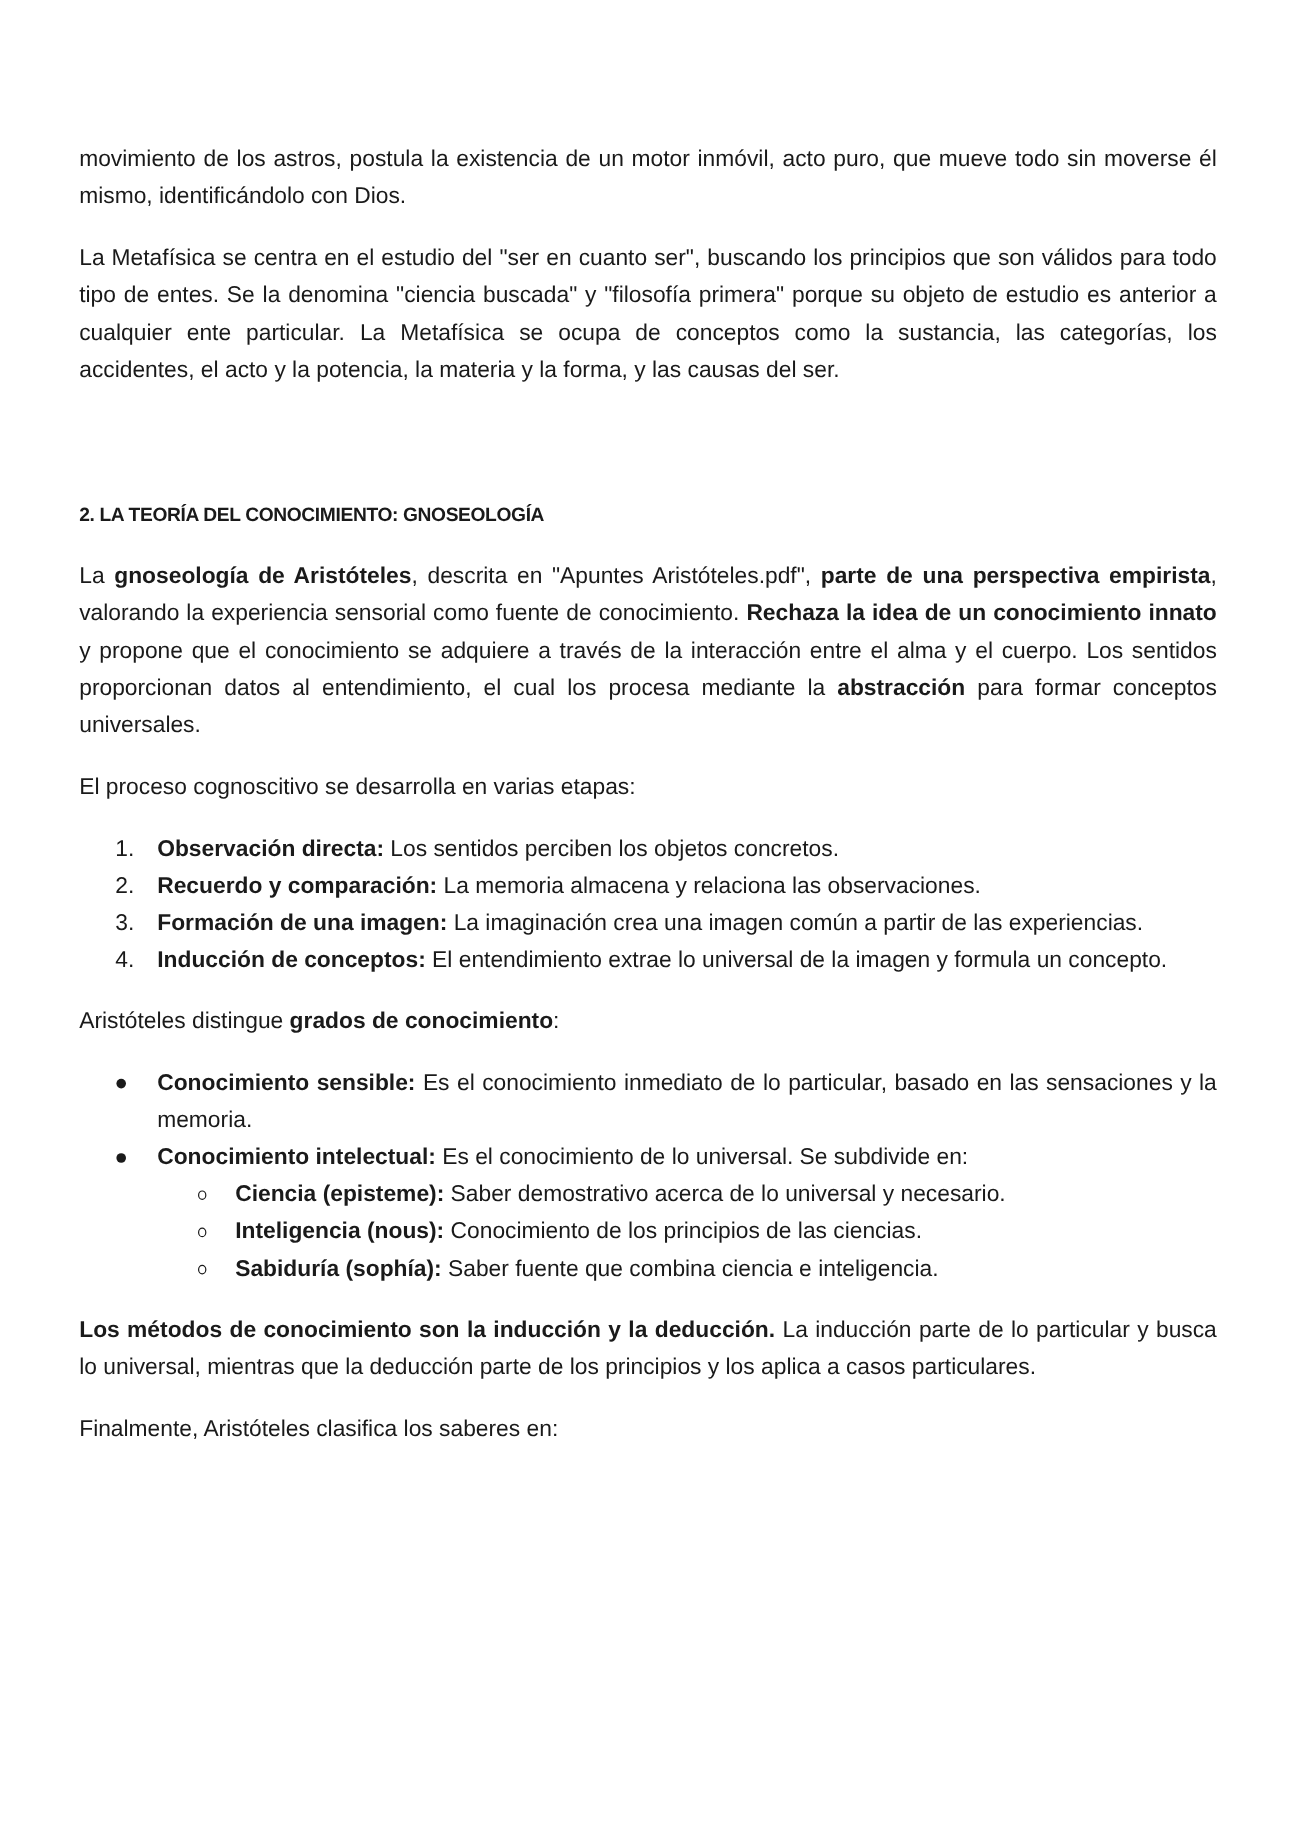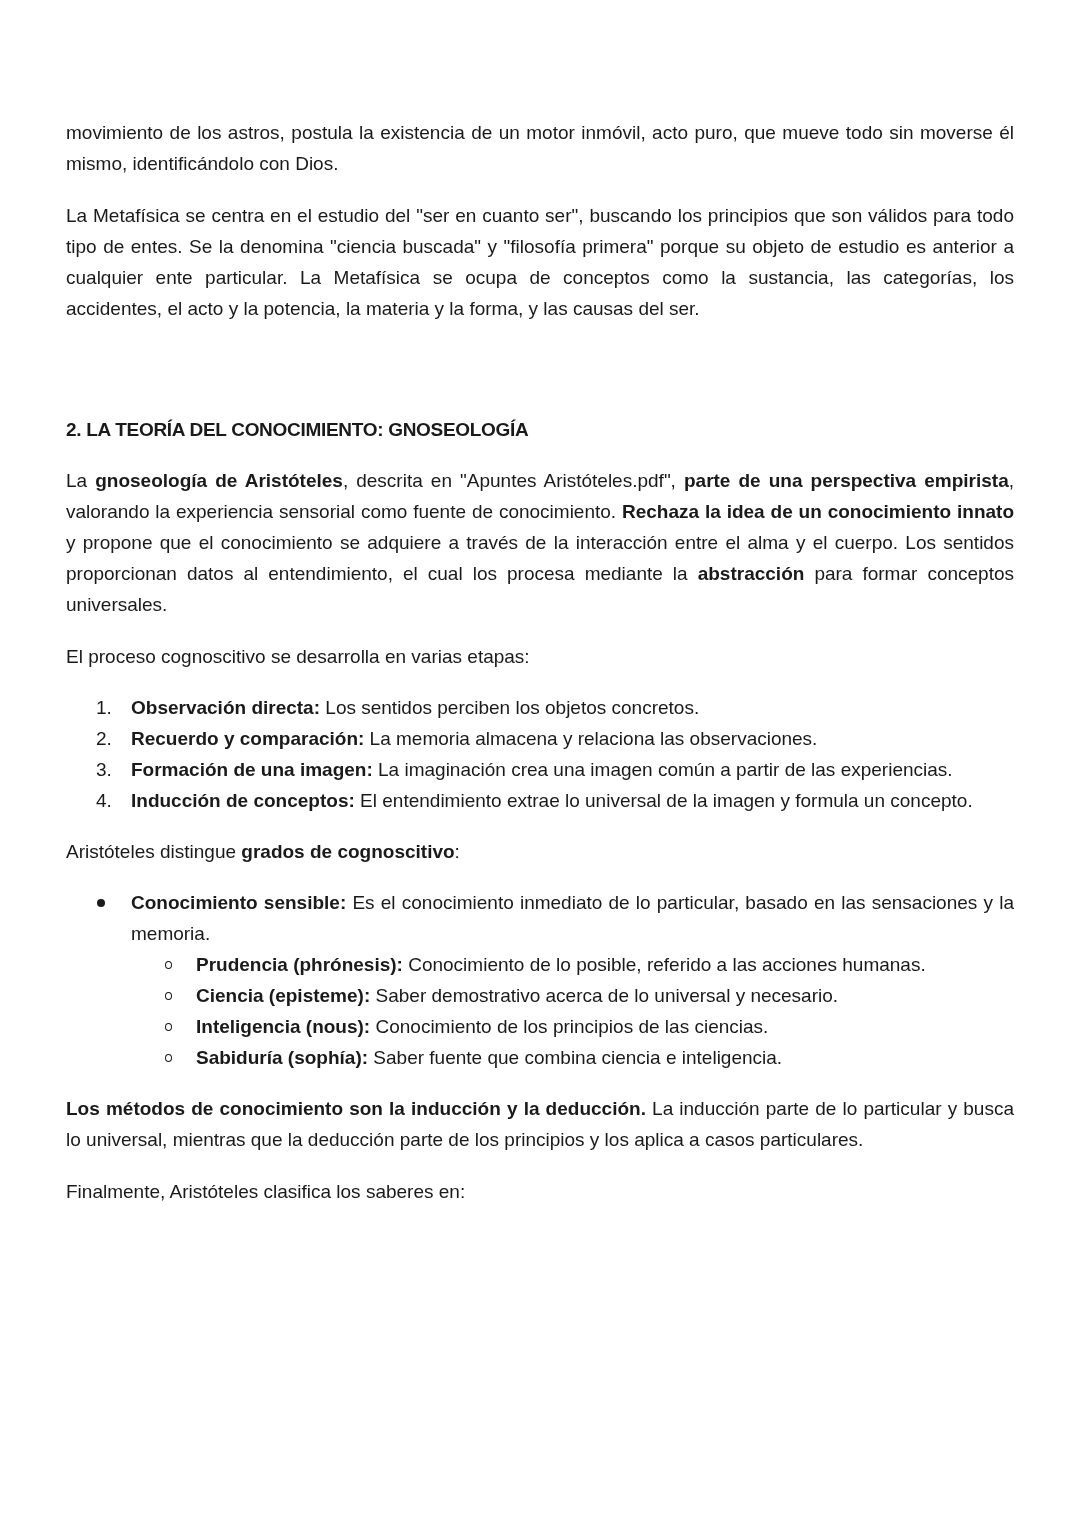--- a/index.html
+++ b/index.html
@@ -6,21 +6,21 @@
     body {
       width: 1080px; height: 1527px; overflow: hidden;
       font-family: "Liberation Sans", sans-serif;
       color: #1a1a1a;
       font-size: 19px;
     }
     .page { position: relative; width: 1080px; height: 1527px; }
     .content { position: absolute; left: 66px; top: 117px; width: 948px; }
     p { margin: 0; line-height: 31px; text-align: justify; }
     .gap-a { margin-top: 21px; }
-    .heading { font-weight: bold; font-size: 19px; line-height: 31px; margin-top: 90px; margin-bottom: 20px; letter-spacing: -0.3px; }
+    .heading { font-weight: bold; font-size: 16px; line-height: 31px; margin-top: 90px; margin-bottom: 20px; letter-spacing: -0.3px; }
     b { font-weight: bold; }
     ol, ul { margin: 20px 0 0 0; padding: 0; list-style: none; }
     .li { position: relative; padding-left: 65px; line-height: 31px; text-align: justify; }
     .li .marker { position: absolute; left: 30px; top: 0; width: 24px; text-align: left; }
     .li .dot { position: absolute; left: 31px; top: 12px; width: 8px; height: 8px; border-radius: 50%; background: #1a1a1a; }
     .sub { list-style: none; margin: 0; padding: 0; }
     .sub .li2 { position: relative; padding-left: 130px; line-height: 31px; }
     .sub .li2 .circ { position: absolute; left: 99px; top: 12px; width: 7px; height: 8px; border: 1.3px solid #1a1a1a; border-radius: 50%; box-sizing: border-box; }
     .after-list { margin-top: 20px; }
   </style>
@@ -39,27 +39,27 @@
 
     <p class="gap-a">El proceso cognoscitivo se desarrolla en varias etapas:</p>
 
     <ol>
       <li class="li"><span class="marker">1.</span><b>Observación directa:</b><span> Los sentidos perciben los objetos concretos.</span></li>
       <li class="li"><span class="marker">2.</span><b>Recuerdo y comparación:</b><span> La memoria almacena y relaciona las observaciones.</span></li>
       <li class="li"><span class="marker">3.</span><b>Formación de una imagen:</b><span> La imaginación crea una imagen común a partir de las experiencias.</span></li>
       <li class="li"><span class="marker">4.</span><b>Inducción de conceptos:</b><span> El entendimiento extrae lo universal de la imagen y formula un concepto.</span></li>
     </ol>
 
-    <p class="after-list"><span>Aristóteles distingue </span><b>grados de cognoscitivo</b><span>:</span></p>
+    <p class="after-list"><span>Aristóteles distingue </span><b>grados de conocimiento</b><span>:</span></p>
 
     <ul>
       <li class="li"><span class="dot"></span><b>Conocimiento sensible:</b><span> Es el conocimiento inmediato de lo particular, basado en las sensaciones y la memoria.</span></li>
+      <li class="li"><span class="dot"></span><b>Conocimiento intelectual:</b><span> Es el conocimiento de lo universal. Se subdivide en:</span></li>
     </ul>
     <ul class="sub">
-      <li class="li2"><span class="circ"></span><b>Prudencia (phrónesis):</b><span> Conocimiento de lo posible, referido a las acciones humanas.</span></li>
       <li class="li2"><span class="circ"></span><b>Ciencia (episteme):</b><span> Saber demostrativo acerca de lo universal y necesario.</span></li>
       <li class="li2"><span class="circ"></span><b>Inteligencia (nous):</b><span> Conocimiento de los principios de las ciencias.</span></li>
       <li class="li2"><span class="circ"></span><b>Sabiduría (sophía):</b><span> Saber fuente que combina ciencia e inteligencia.</span></li>
     </ul>
 
     <p class="after-list"><b>Los métodos de conocimiento son la inducción y la deducción.</b><span> La inducción parte de lo particular y busca lo universal, mientras que la deducción parte de los principios y los aplica a casos particulares.</span></p>
 
     <p class="gap-a">Finalmente, Aristóteles clasifica los saberes en:</p>
 
 

